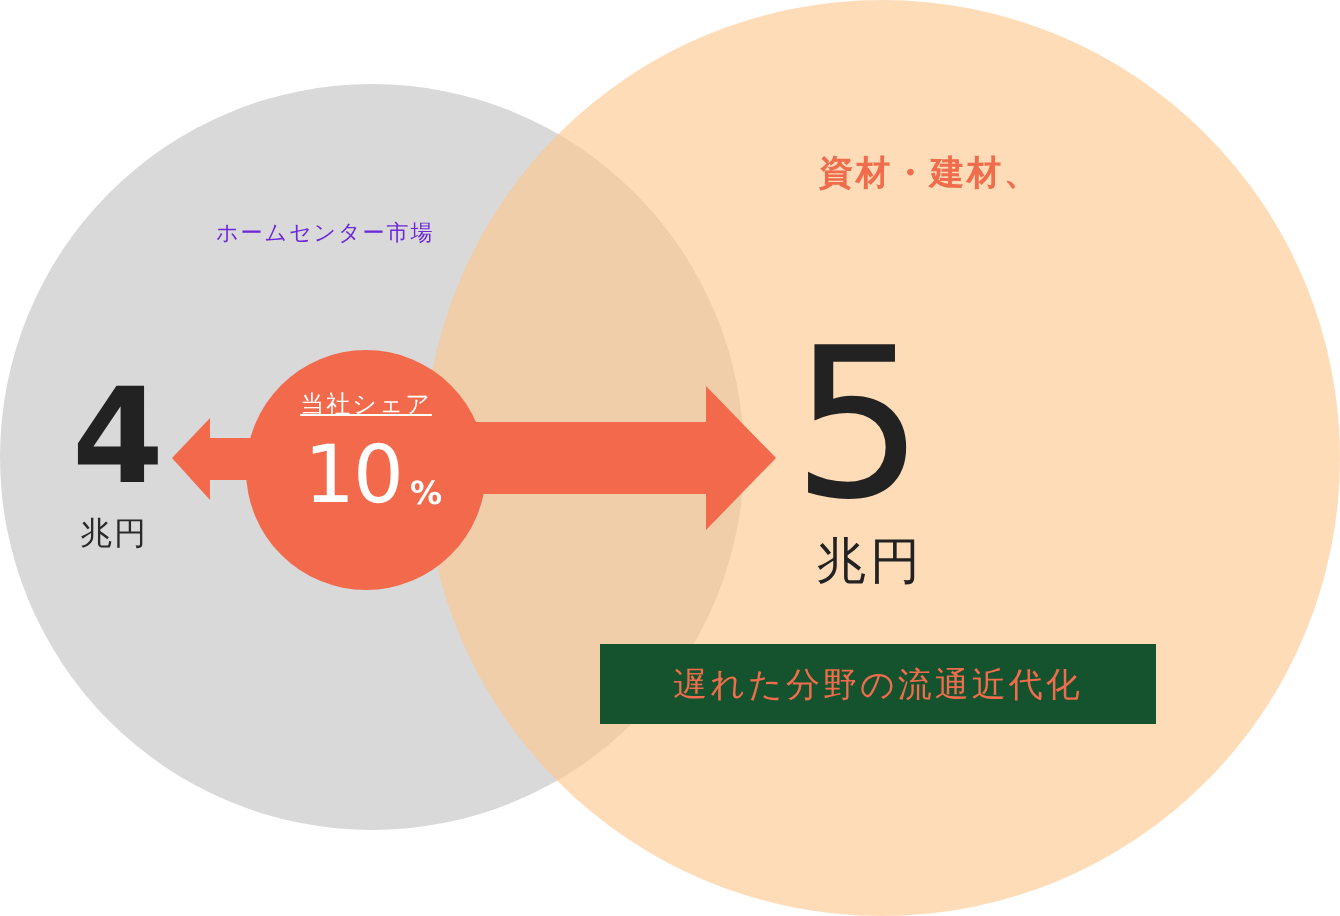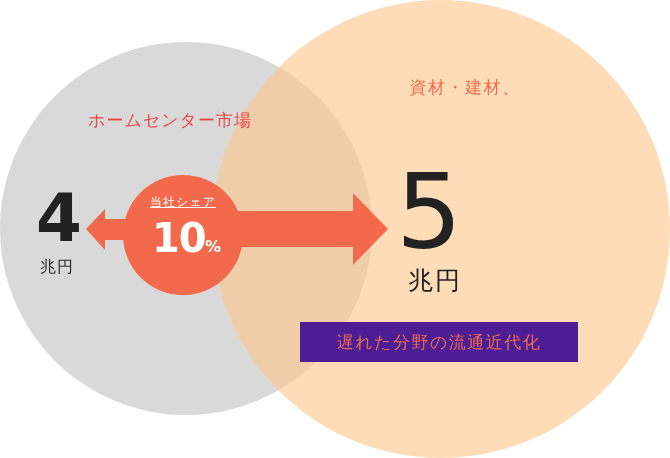--- a/index.html
+++ b/index.html
@@ -27,37 +27,38 @@
     }
     .circle-orange {
       left: 212px;
       top: 0px;
       width: 458px;
       height: 458px;
       background: rgba(253, 199, 141, 0.62);
     }
     .label-home {
       position: absolute;
-      left: 88px;
+      left: 108px;
       top: 109px;
-      font-size: 17px;
-      color: #ef4444;
+      font-size: 11px;
+      color: #6d28d9;
       letter-spacing: 1px;
       white-space: nowrap;
     }
     .label-materials {
       position: absolute;
       left: 360px;
       top: 73px;
       width: 210px;
       text-align: center;
       font-size: 17px;
       line-height: 29px;
       color: #ef6c4c;
       letter-spacing: 1.5px;
+      font-weight: bold;
     }
     .big-num {
       position: absolute;
       color: #222222;
       font-family: "DejaVu Sans", "Liberation Sans", sans-serif;
       font-weight: bold;
     }
     .num-4 {
       left: 36px;
       top: 186px;
@@ -113,38 +114,38 @@
       letter-spacing: 1px;
       text-decoration: underline;
     }
     .share-value {
       position: absolute;
       left: 152px;
       top: 214px;
       font-size: 40px;
       line-height: 48px;
       color: #ffffff;
-      font-weight: bold;
+      font-weight: normal;
       letter-spacing: -1px;
     }
     .share-pct {
       position: absolute;
       left: 205px;
       top: 237px;
       font-size: 16px;
       color: #ffffff;
       font-weight: bold;
     }
     .tagline-box {
       position: absolute;
       left: 300px;
       top: 322px;
       width: 278px;
       height: 40px;
-      background: #4c1d95;
+      background: #14532d;
       display: flex;
       align-items: center;
       justify-content: center;
     }
     .tagline-text {
       font-size: 17px;
       color: #ef6c4c;
       letter-spacing: 1.5px;
       white-space: nowrap;
     }

